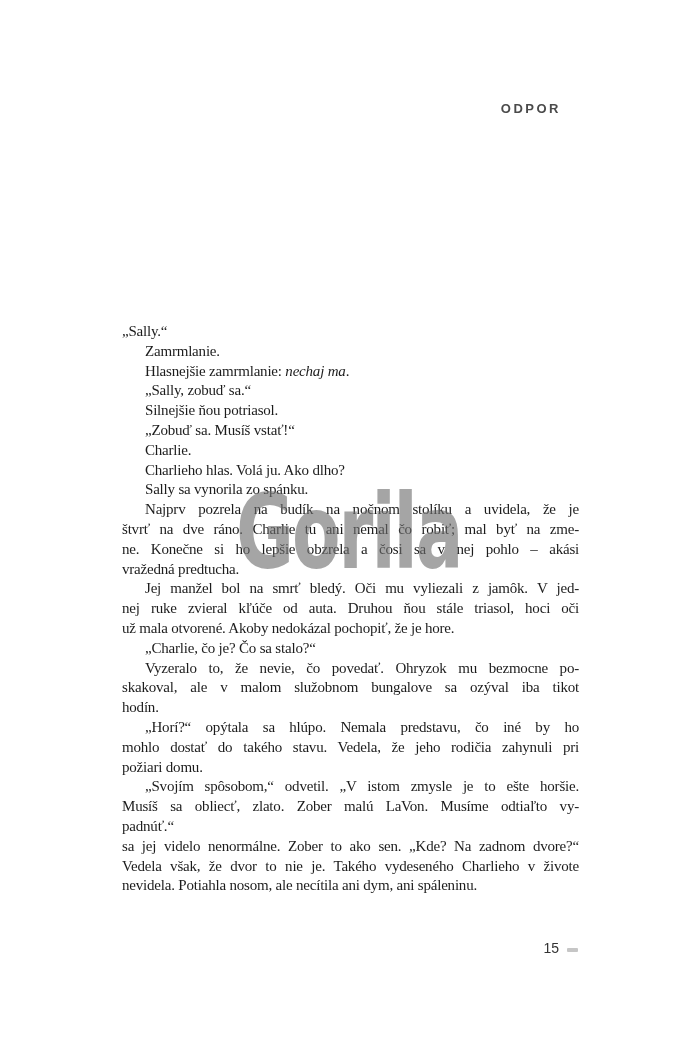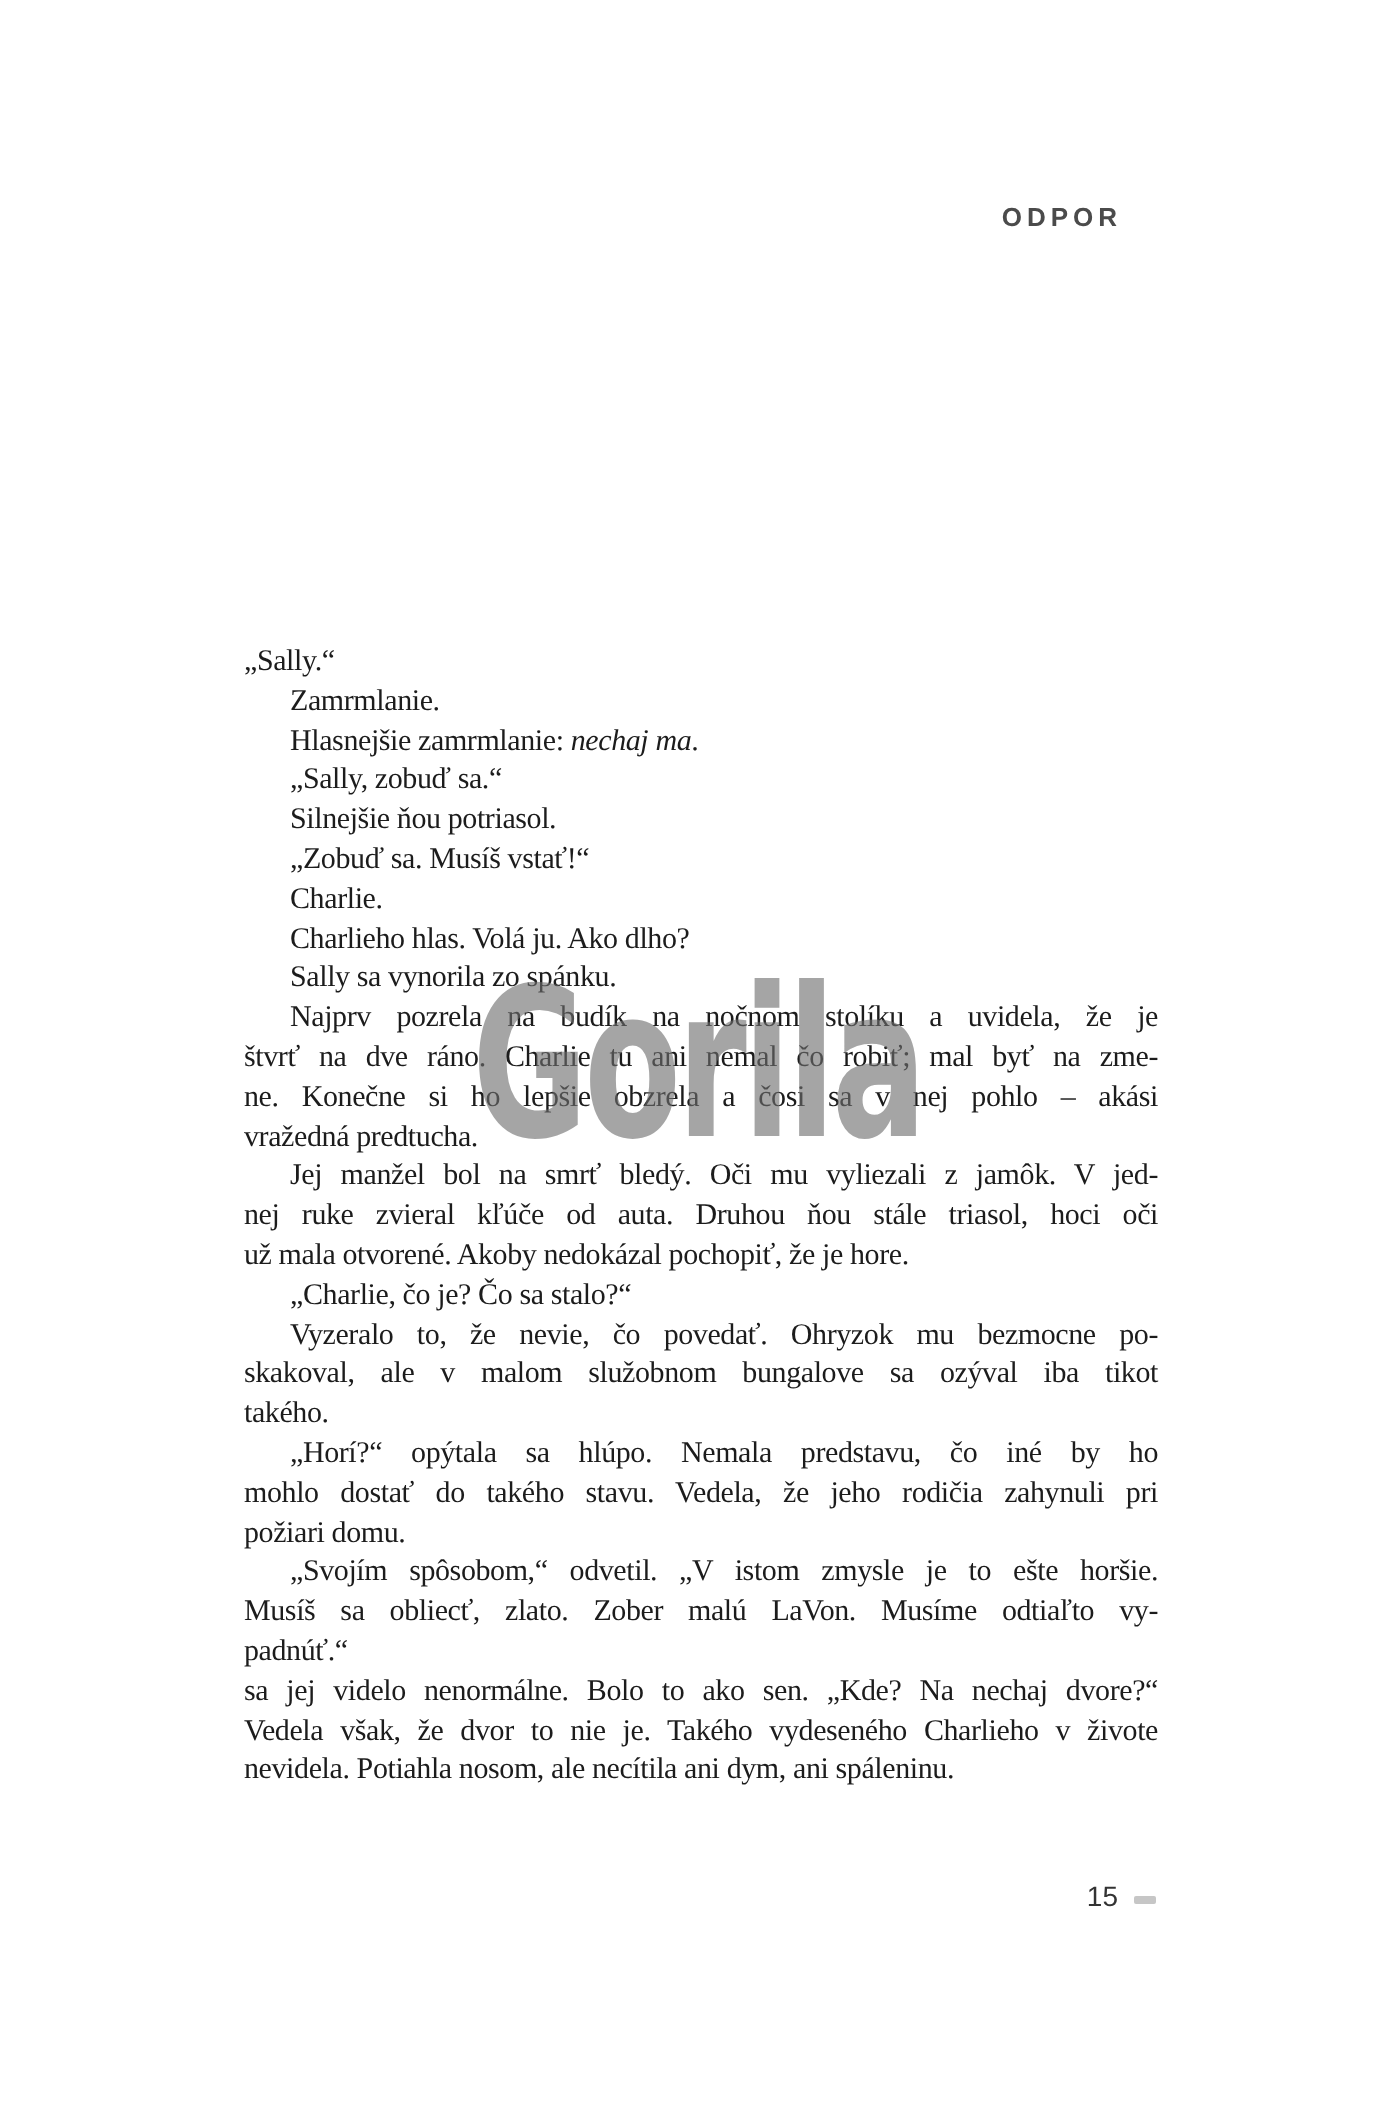--- a/index.html
+++ b/index.html
@@ -108,28 +108,28 @@
       <div class="line indent justify"><span>Najprv pozrela na budík na nočnom stolíku a uvidela, že je</span></div>
       <div class="line justify"><span>štvrť na dve ráno. Charlie tu ani nemal čo robiť; mal byť na zme-</span></div>
       <div class="line justify"><span>ne. Konečne si ho lepšie obzrela a čosi sa v nej pohlo – akási</span></div>
       <div class="line"><span>vražedná predtucha.</span></div>
       <div class="line indent justify"><span>Jej manžel bol na smrť bledý. Oči mu vyliezali z jamôk. V jed-</span></div>
       <div class="line justify"><span>nej ruke zvieral kľúče od auta. Druhou ňou stále triasol, hoci oči</span></div>
       <div class="line"><span>už mala otvorené. Akoby nedokázal pochopiť, že je hore.</span></div>
       <div class="line indent"><span>„Charlie, čo je? Čo sa stalo?“</span></div>
       <div class="line indent justify"><span>Vyzeralo to, že nevie, čo povedať. Ohryzok mu bezmocne po-</span></div>
       <div class="line justify"><span>skakoval, ale v malom služobnom bungalove sa ozýval iba tikot</span></div>
-      <div class="line"><span>takého.</span></div>
+      <div class="line"><span>hodín.</span></div>
       <div class="line indent justify"><span>„Horí?“ opýtala sa hlúpo. Nemala predstavu, čo iné by ho</span></div>
       <div class="line justify"><span>mohlo dostať do takého stavu. Vedela, že jeho rodičia zahynuli pri</span></div>
       <div class="line"><span>požiari domu.</span></div>
       <div class="line indent justify"><span>„Svojím spôsobom,“ odvetil. „V istom zmysle je to ešte horšie.</span></div>
       <div class="line justify"><span>Musíš sa obliecť, zlato. Zober malú LaVon. Musíme odtiaľto vy-</span></div>
       <div class="line"><span>padnúť.“</span></div>
-      <div class="line justify"><span>sa jej videlo nenormálne. Bolo to ako sen. „Kde? Na nechaj dvore?“</span></div>
+      <div class="line justify"><span>sa jej videlo nenormálne. Zober to ako sen. „Kde? Na zadnom dvore?“</span></div>
       <div class="line justify"><span>Vedela však, že dvor to nie je. Takého vydeseného Charlieho v živote</span></div>
       <div class="line"><span>nevidela. Potiahla nosom, ale necítila ani dym, ani spáleninu.</span></div>
     </div>
 
   <div class="watermark">Gorila</div>
 
   <div class="footer">
     <span class="pagenum">15</span>
     <span class="footer-bar"></span>
   </div>

